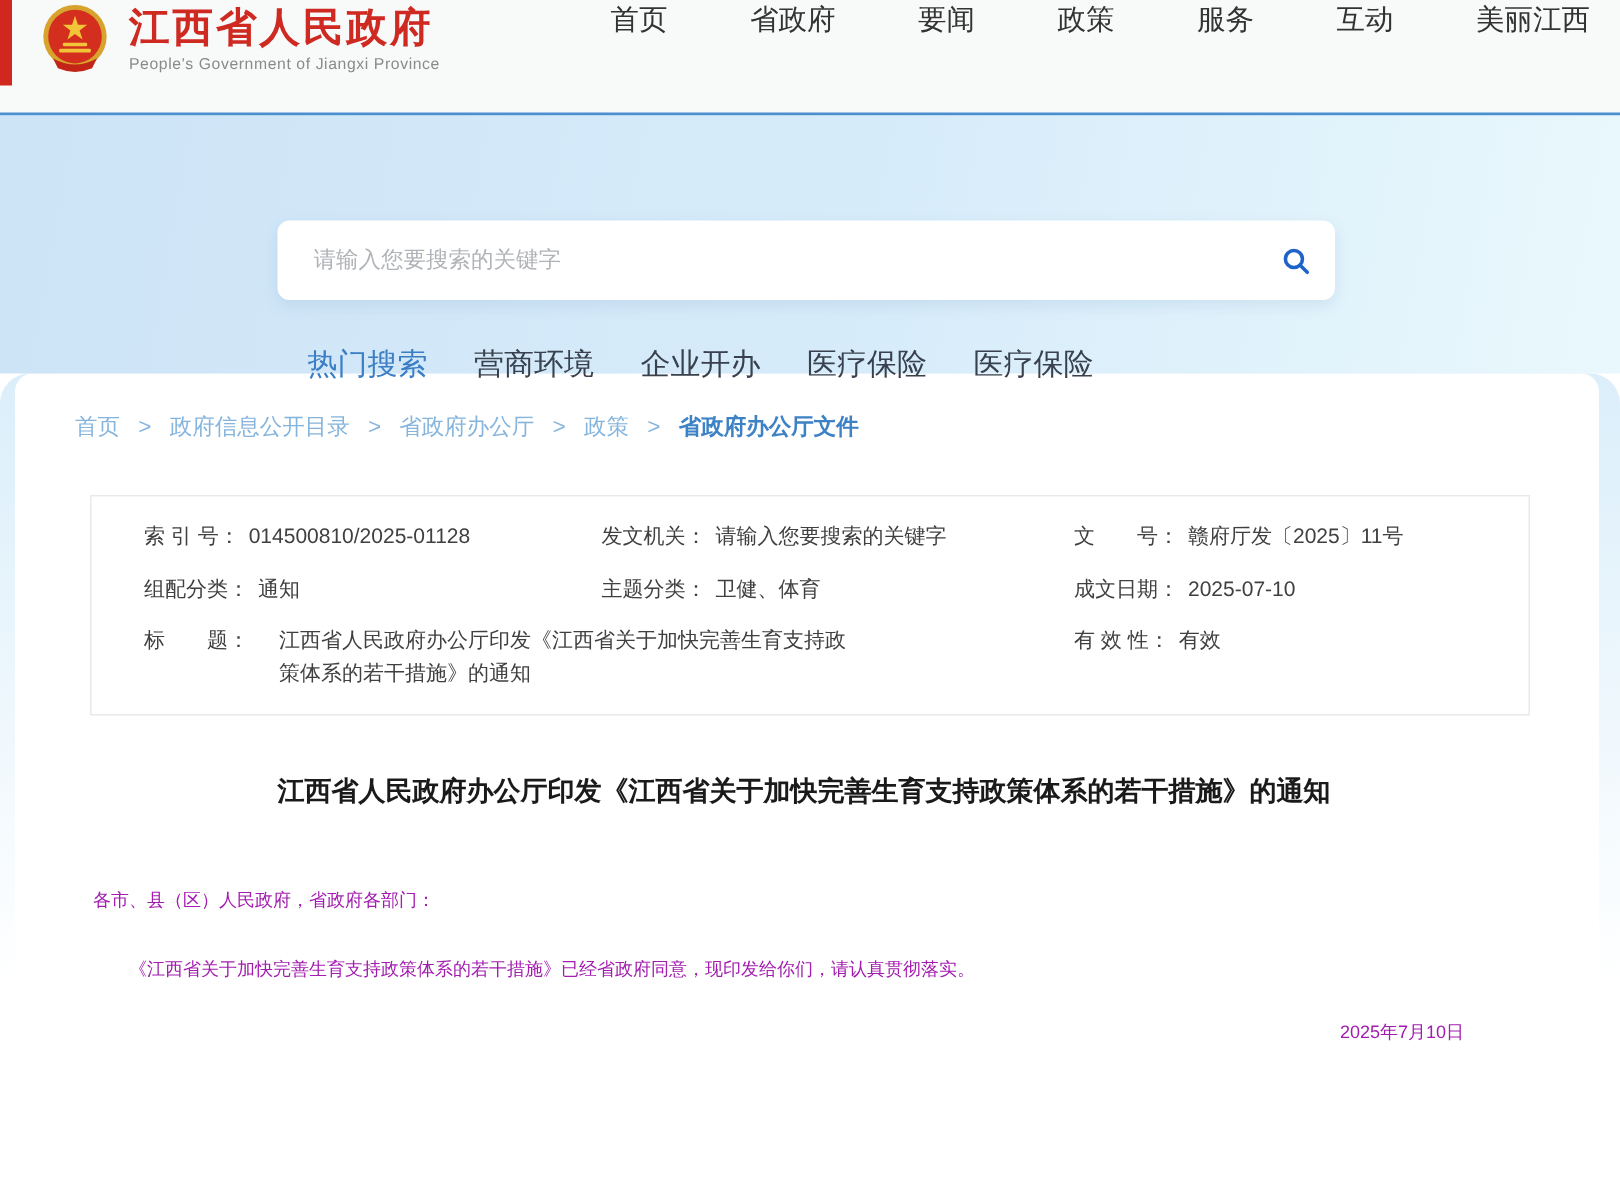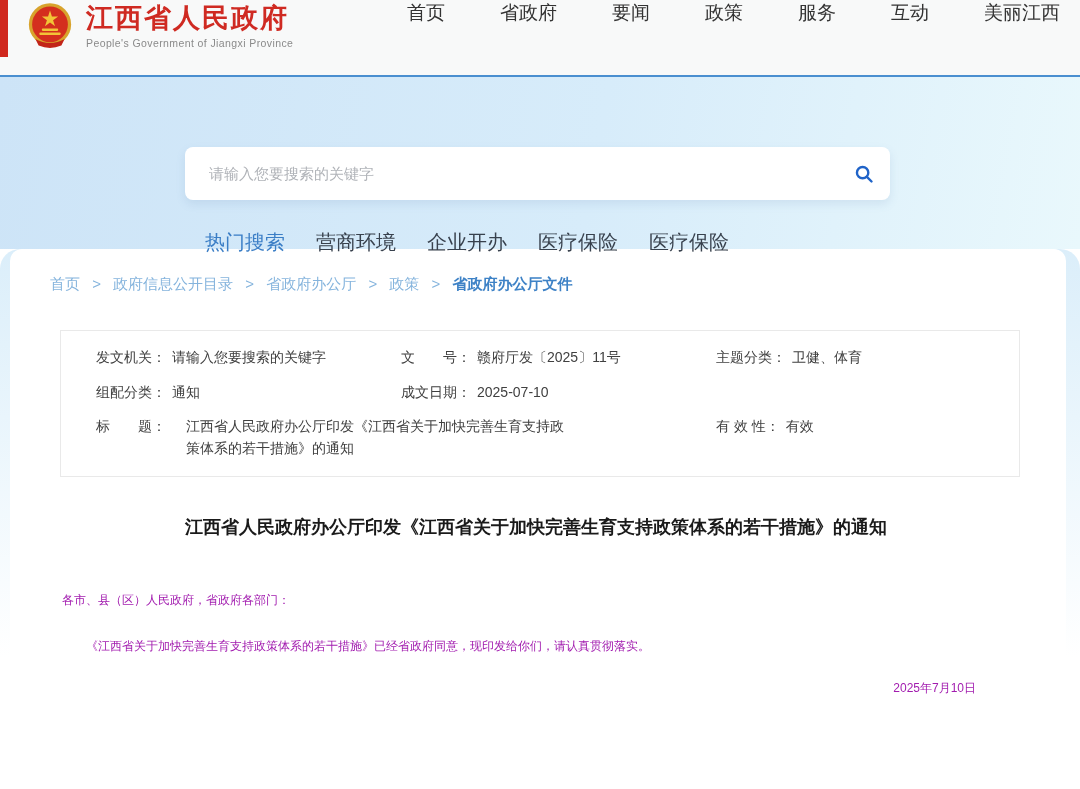--- a/index.html
+++ b/index.html
@@ -158,35 +158,39 @@
       <span class="sep">&gt;</span>
       <a>省政府办公厅</a>
       <span class="sep">&gt;</span>
       <a>政策</a>
       <span class="sep">&gt;</span>
       <span class="current">省政府办公厅文件</span>
     </div>
 
     <div class="meta-table">
       <div class="meta-cell">
+        <span class="lbl">索 引 号：</span>
+        <span class="val">014500810/2025-01128</span>
+      </div>
+      <div class="meta-cell">
         <span class="lbl">发文机关：</span>
         <span class="val">请输入您要搜索的关键字</span>
       </div>
       <div class="meta-cell">
         <span class="lbl">文　　号：</span>
         <span class="val">赣府厅发〔2025〕11号</span>
       </div>
 
       <div class="meta-cell">
+        <span class="lbl">组配分类：</span>
+        <span class="val">通知</span>
+      </div>
+      <div class="meta-cell">
         <span class="lbl">主题分类：</span>
         <span class="val">卫健、体育</span>
-      </div>
-      <div class="meta-cell">
-        <span class="lbl">组配分类：</span>
-        <span class="val">通知</span>
       </div>
       <div class="meta-cell">
         <span class="lbl">成文日期：</span>
         <span class="val">2025-07-10</span>
       </div>
 
       <div class="meta-cell span2">
         <span class="lbl">标　　题：</span>
         <span class="val">江西省人民政府办公厅印发《江西省关于加快完善生育支持政策体系的若干措施》的通知</span>
       </div>

